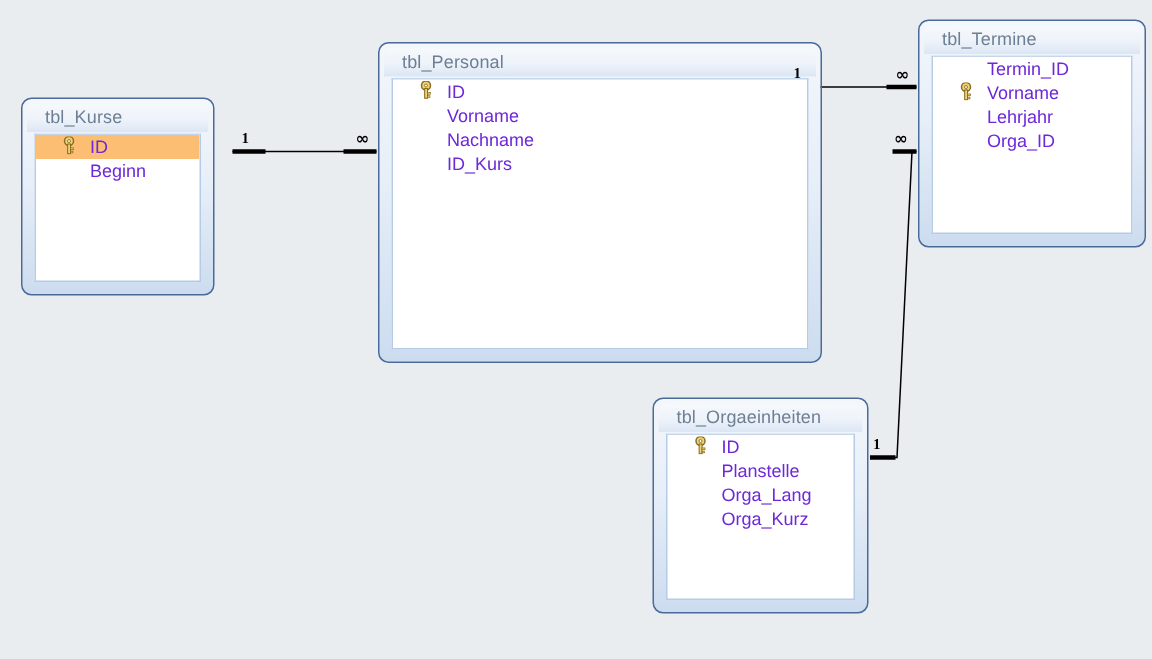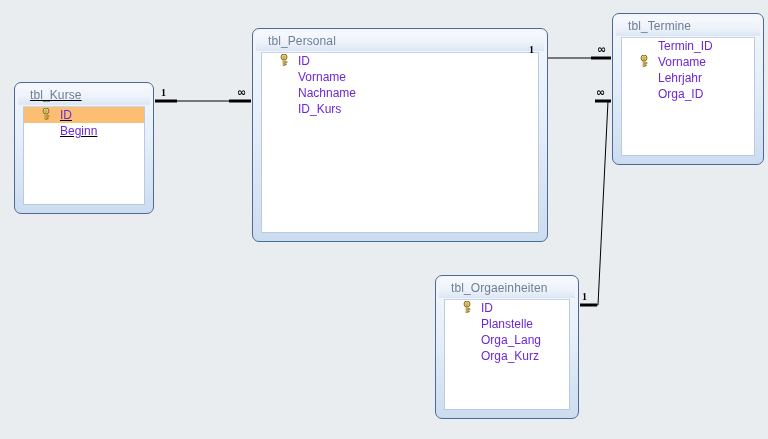--- a/index.html
+++ b/index.html
@@ -122,21 +122,21 @@
       <line x1="229" y1="101" x2="251" y2="101" stroke="#000000" stroke-width="3" stroke-linecap="butt"></line>
       <path d="M 525,58 L 611,58" fill="none" stroke="#000000" stroke-width="1"></path>
       <line x1="525" y1="58" x2="545" y2="58" stroke="#000000" stroke-width="3" stroke-linecap="butt"></line>
       <line x1="591" y1="58" x2="611" y2="58" stroke="#000000" stroke-width="3" stroke-linecap="butt"></line>
       <path d="M 580,305 L 598,305 L 608,101 L 611,101" fill="none" stroke="#000000" stroke-width="1"></path>
       <line x1="580" y1="305" x2="597" y2="305" stroke="#000000" stroke-width="3" stroke-linecap="butt"></line>
       <line x1="595" y1="101" x2="611" y2="101" stroke="#000000" stroke-width="3" stroke-linecap="butt"></line>
     </svg>
 
   <div id="objects">
-      <div class="table-box" style="left: 14px; top: 82px; width: 140px; height: 132px; text-decoration: underline;">
+      <div class="table-box" style="left: 14px; top: 65px; width: 129px; height: 132px;">
         <div class="tb-inner">
           <div class="tb-title">tbl_Kurse</div>
           <div class="tb-fieldwrap">
             <div class="tb-field selected">
               <span class="keycell">
                 <svg width="11" height="12" viewBox="0 0 11 12">
                   <ellipse cx="4" cy="3" rx="3" ry="3" fill="#f0d47a" stroke="#8a6d1f" stroke-width="1"></ellipse>
                   <circle cx="4" cy="3" r="1" fill="#ffffff" stroke="#8a6d1f" stroke-width="0.6"></circle>
                   <rect x="3.1" y="5" width="1.9" height="6.5" fill="#f0d47a" stroke="#8a6d1f" stroke-width="0.7"></rect>
                   <rect x="5" y="7.6" width="2" height="1.2" fill="#f0d47a" stroke="#8a6d1f" stroke-width="0.5"></rect>
@@ -207,21 +207,21 @@
               <span class="keycell"></span>
               <span class="fname">Lehrjahr</span>
             </div>
             <div class="tb-field">
               <span class="keycell"></span>
               <span class="fname">Orga_ID</span>
             </div>
           </div>
         </div>
       </div>
-      <div class="table-box" style="left: 435px; top: 275px; width: 144px; height: 144px;">
+      <div class="table-box" style="left: 435px; top: 265px; width: 144px; height: 144px;">
         <div class="tb-inner">
           <div class="tb-title">tbl_Orgaeinheiten</div>
           <div class="tb-fieldwrap">
             <div class="tb-field">
               <span class="keycell">
                 <svg width="11" height="12" viewBox="0 0 11 12">
                   <ellipse cx="4" cy="3" rx="3" ry="3" fill="#f0d47a" stroke="#8a6d1f" stroke-width="1"></ellipse>
                   <circle cx="4" cy="3" r="1" fill="#ffffff" stroke="#8a6d1f" stroke-width="0.6"></circle>
                   <rect x="3.1" y="5" width="1.9" height="6.5" fill="#f0d47a" stroke="#8a6d1f" stroke-width="0.7"></rect>
                   <rect x="5" y="7.6" width="2" height="1.2" fill="#f0d47a" stroke="#8a6d1f" stroke-width="0.5"></rect>

